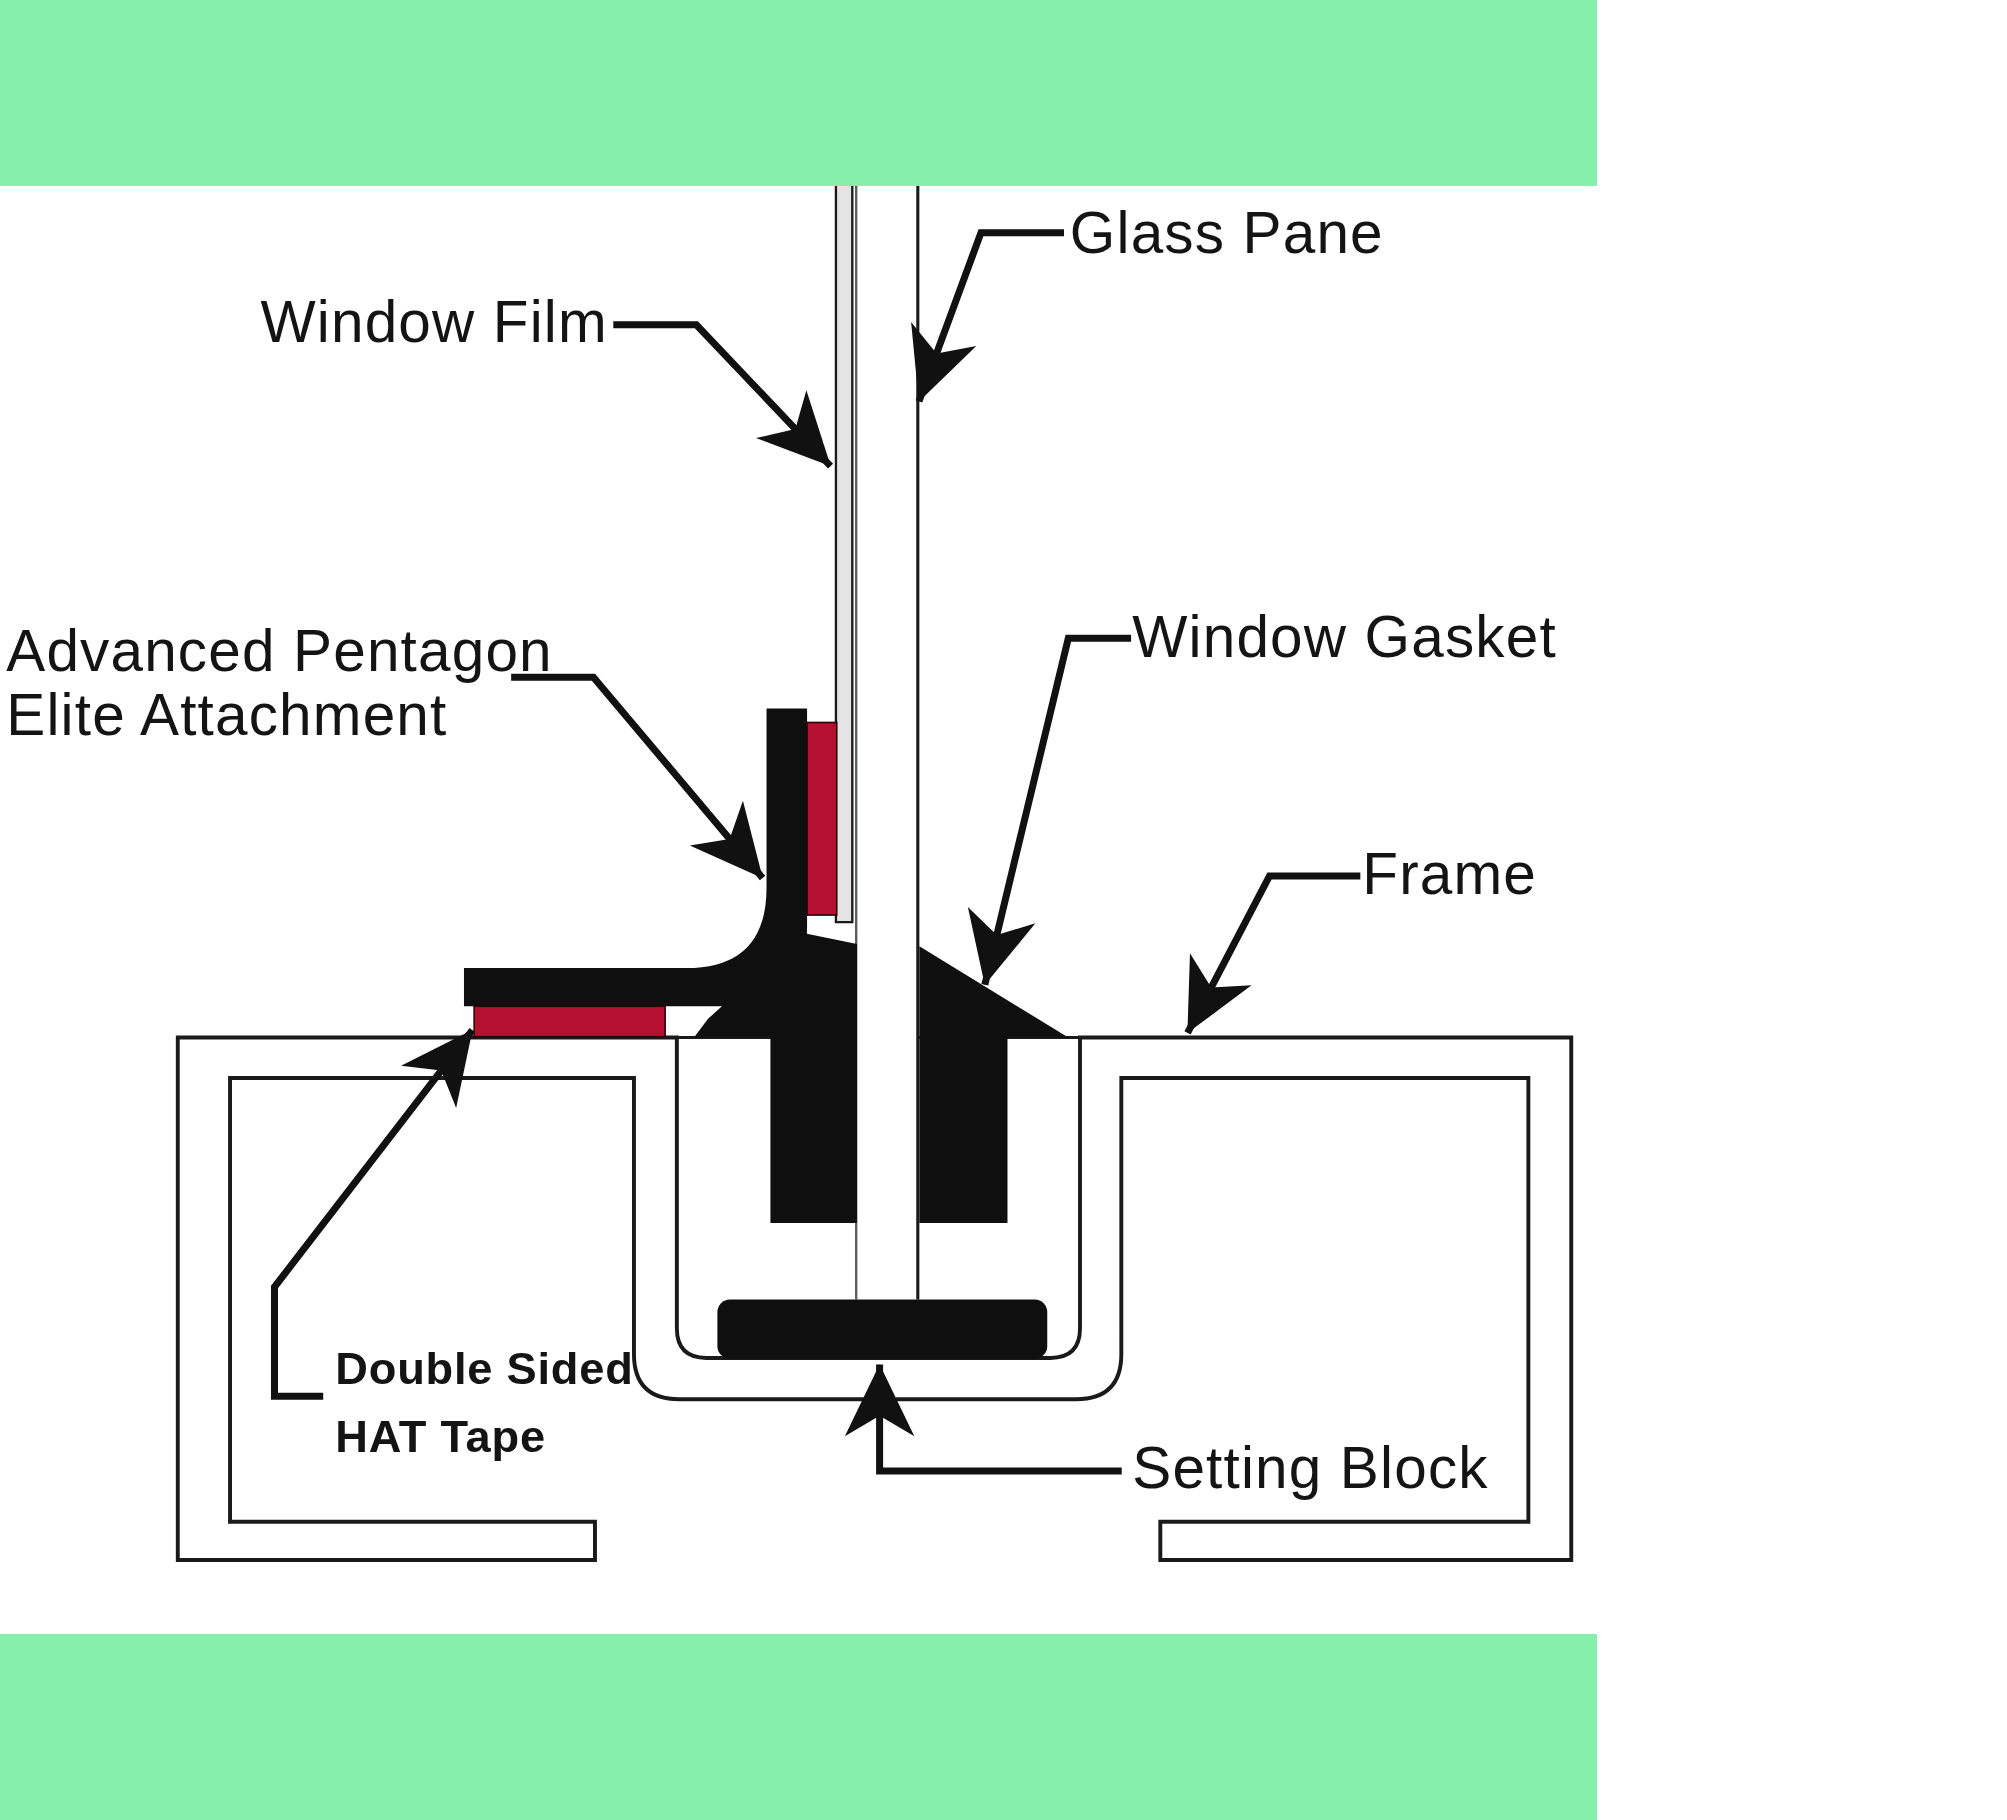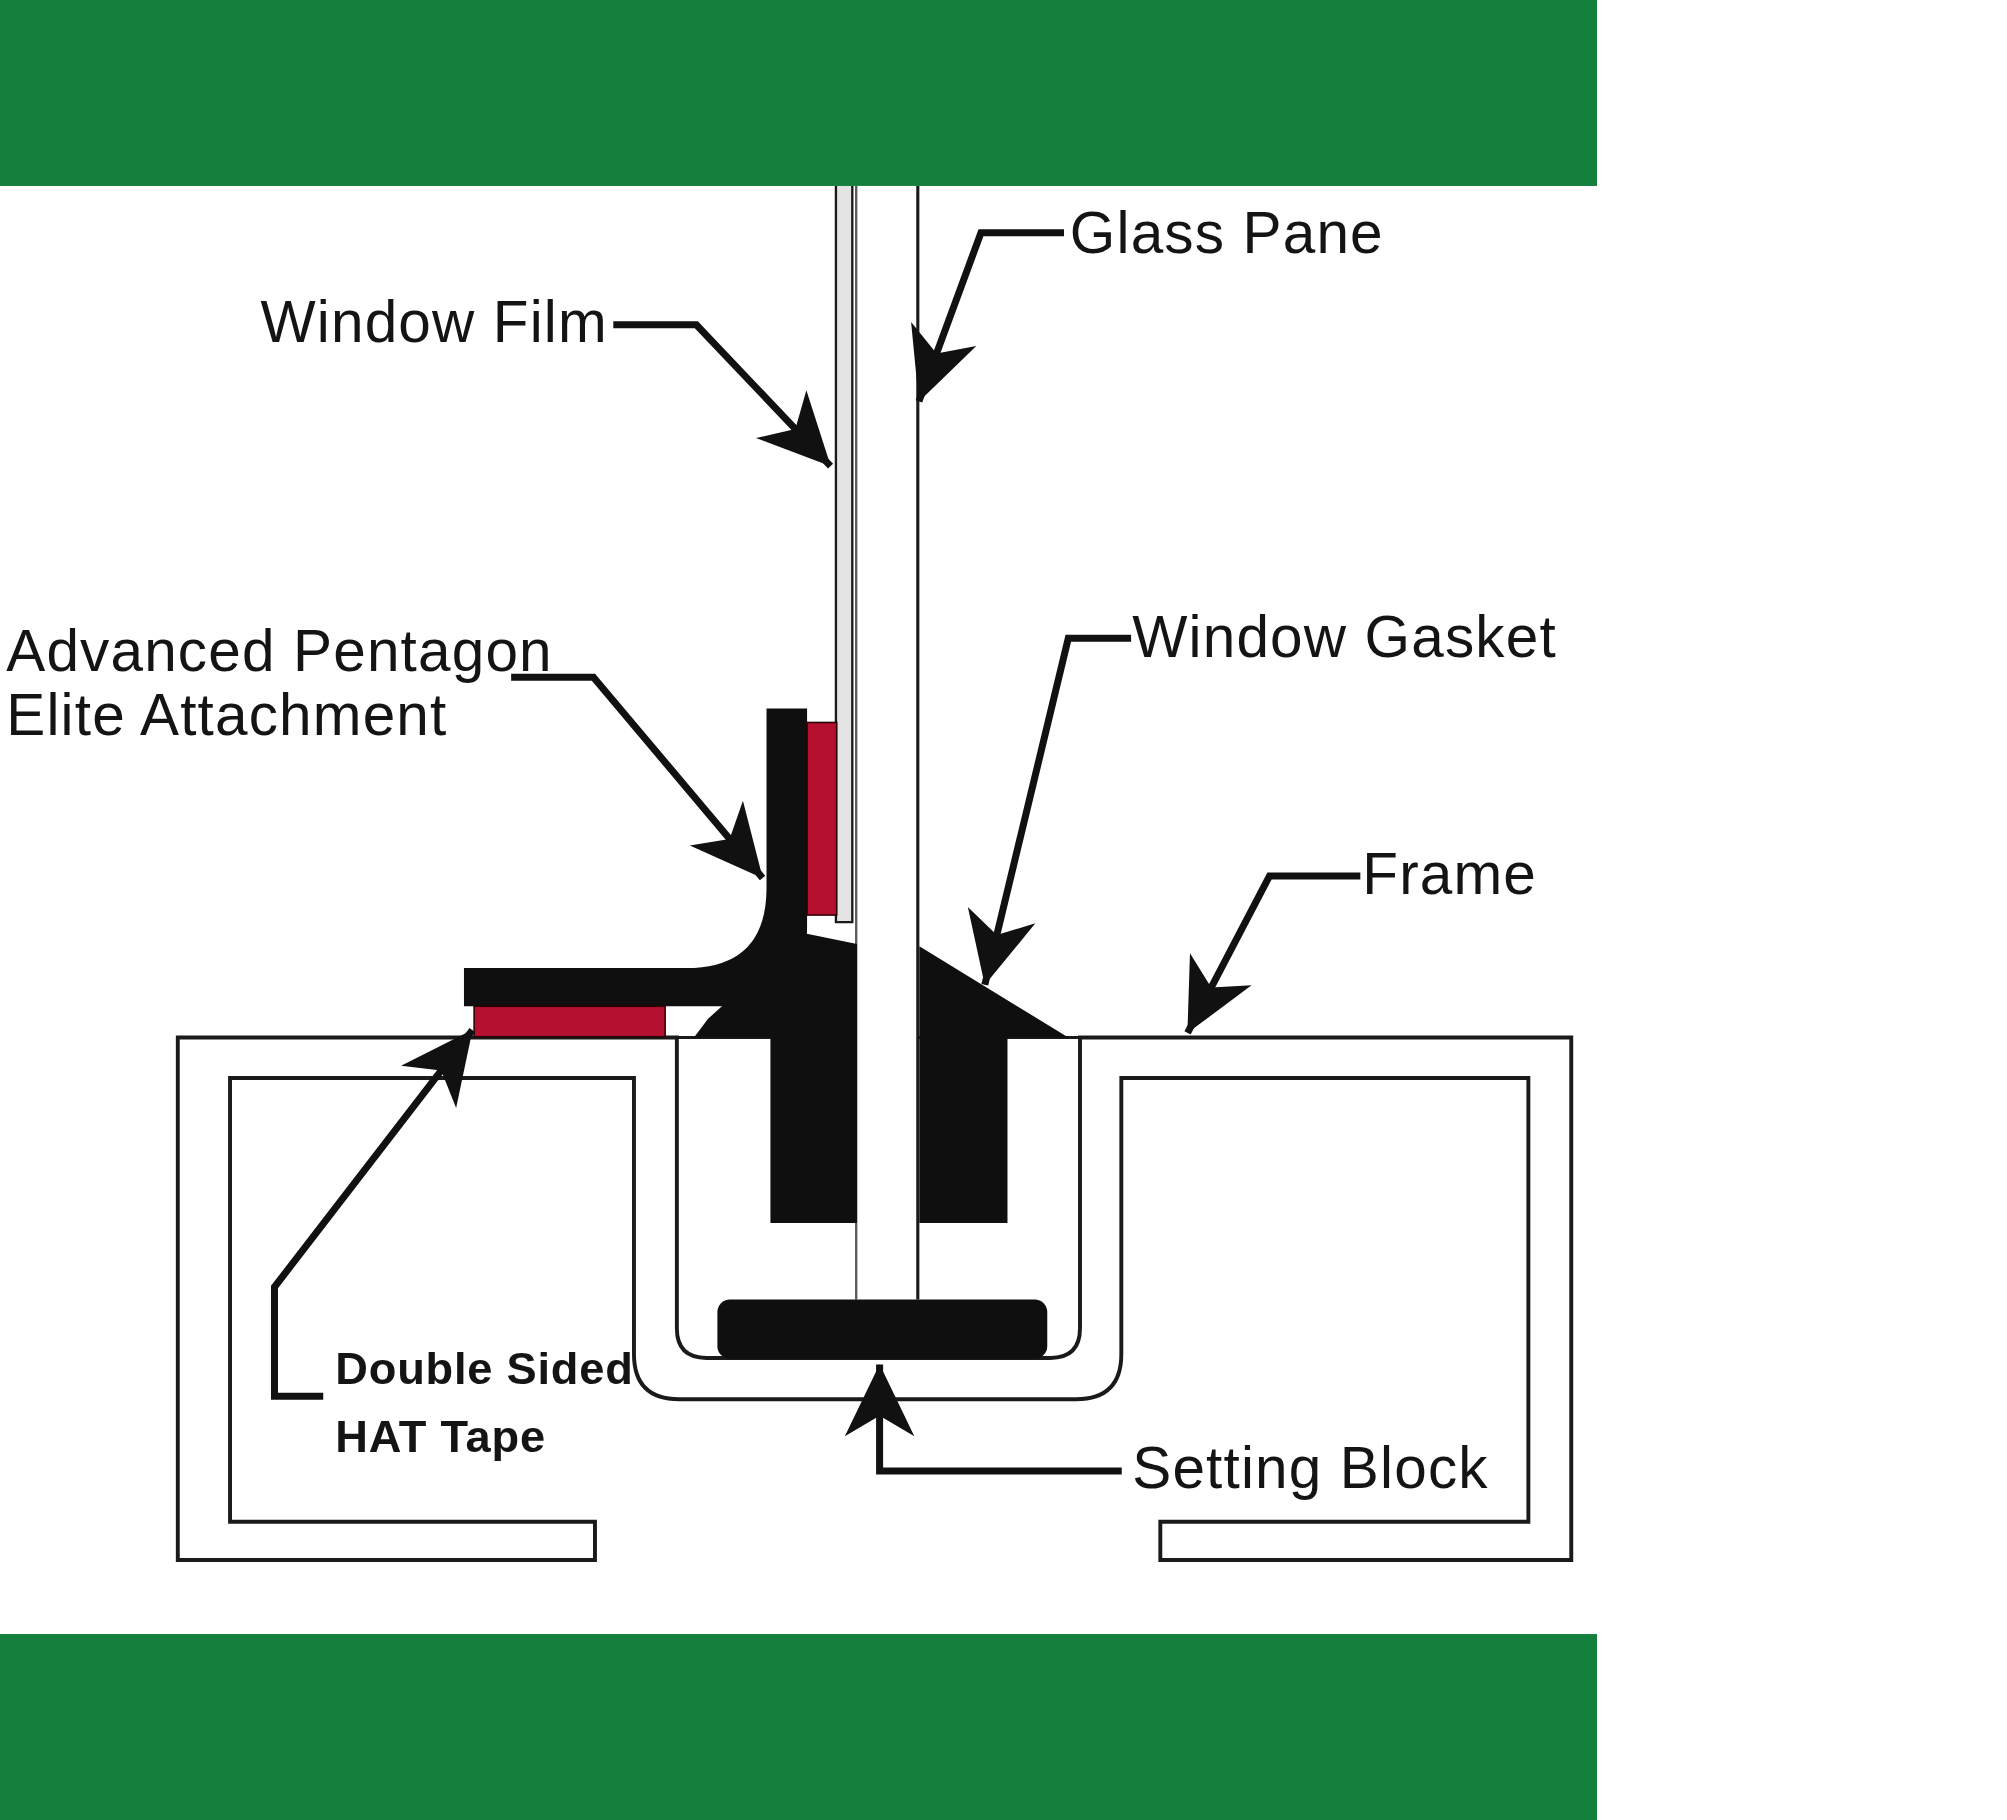--- a/index.html
+++ b/index.html
@@ -1,17 +1,17 @@
 <!DOCTYPE html>
 <html><head>
 <meta charset="utf-8">
 <style>
   html,body{margin:0;padding:0;}
   body{background:#ffffff;font-family:"Liberation Sans", sans-serif;}
-  .stage{position:relative;width:1597px;height:1820px;background:#15803d;overflow:hidden;text-align:right;}
+  .stage{position:relative;width:1597px;height:1820px;background:#86efac;overflow:hidden;text-align:right;}
   svg{display:block;width:100%;height:100%;}
   .lead{fill:none;stroke:#111111;stroke-width:9;stroke-linejoin:miter;stroke-linecap:square;}
   .lbl{fill:#141414;font-family:"Liberation Sans", sans-serif;font-size:75px;letter-spacing:1.5px;}
   .lbl-bold{fill:#141414;font-family:"Liberation Sans", sans-serif;font-size:58px;font-weight:bold;letter-spacing:1px;}
   .frame-fill{fill:#ffffff;}
   .blackpart{fill:#0f0f0f;}
 </style>
 </head>
 <body>
 

